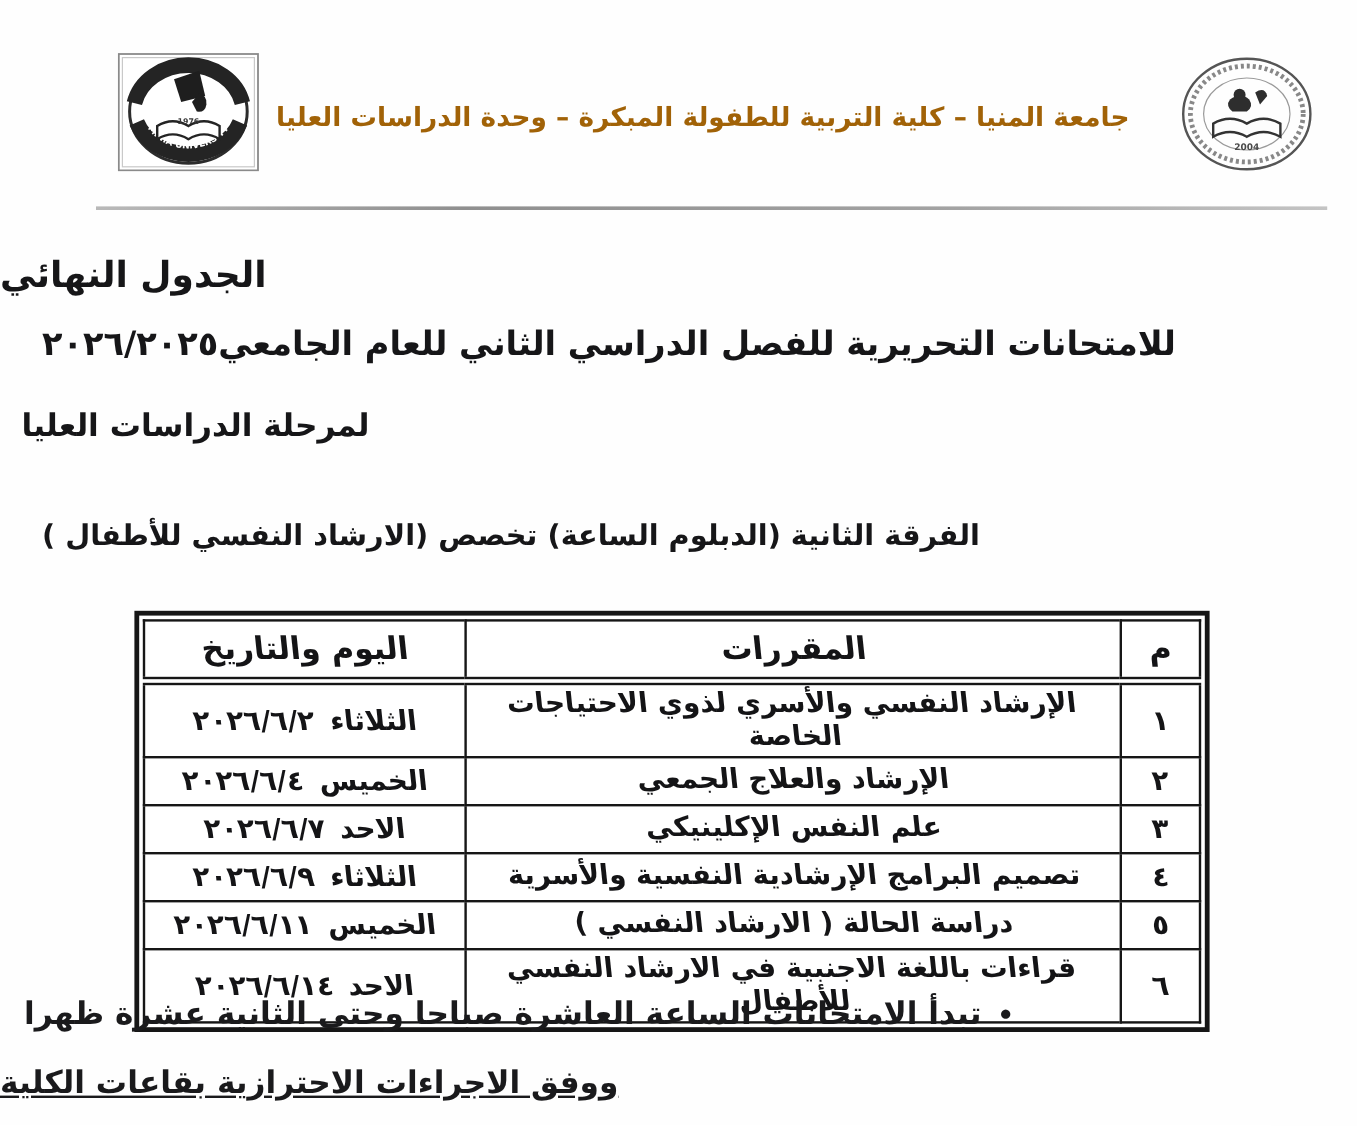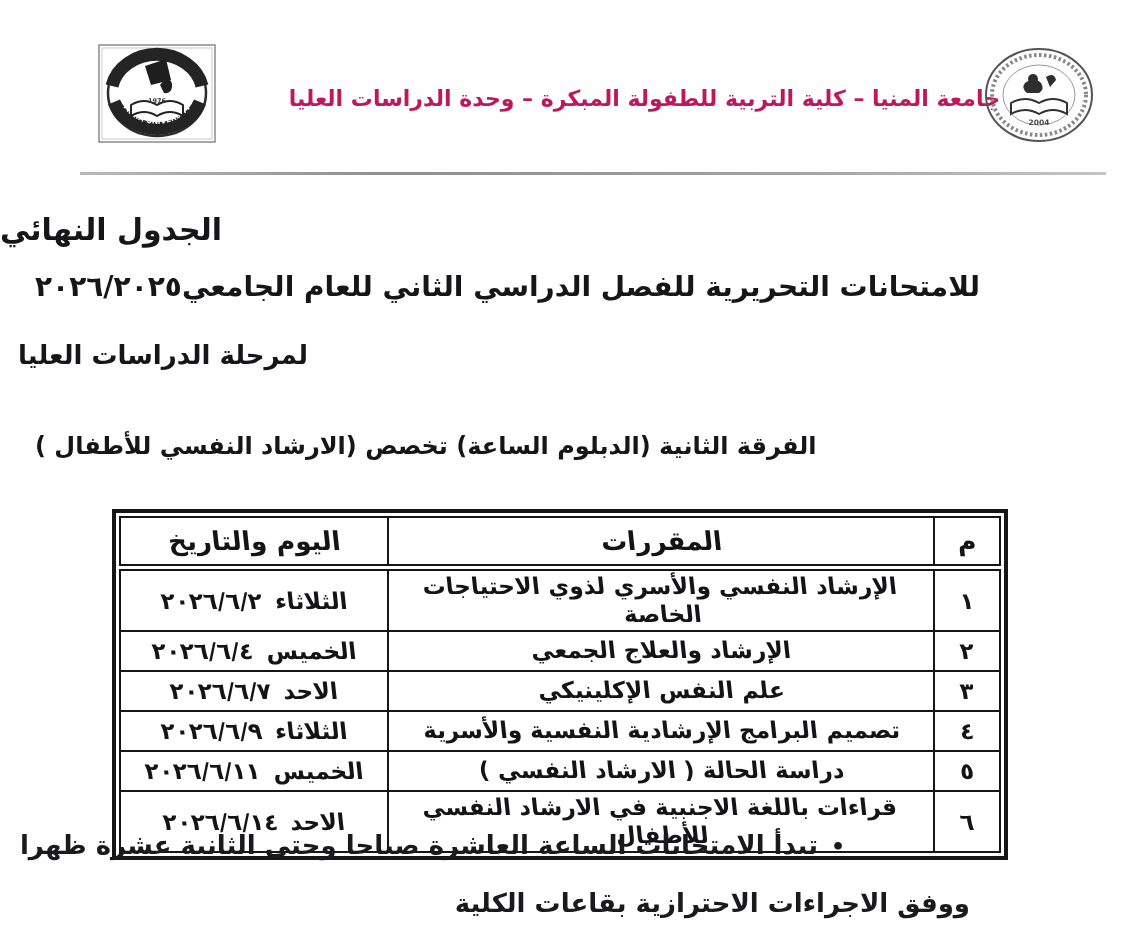--- a/index.html
+++ b/index.html
@@ -5,22 +5,22 @@
   html,body{margin:0;padding:0;background:#ffffff;}
   .page{
     position:relative;width:1131px;height:938px;background:#fefefe;overflow:hidden;
     font-family:"DejaVu Sans",sans-serif;color:#1d1d1e;direction:rtl;
   }
   
   .logo-box{position:absolute;}
   .logo-left{left:98px;top:44px;width:118px;height:99px;}
   .logo-right{left:983px;top:47px;width:113px;height:97px;text-align:center;}
   .institution-line{
-    position:absolute;top:86px;left:230px;width:770px;text-align:right;
-    font-size:22px;font-weight:700;letter-spacing:.2px;color:#be185d;
+    position:absolute;top:86px;left:230px;width:770px;text-align:left;
+    font-size:22px;font-weight:700;letter-spacing:.2px;color:#a16207;
   }
   .divider{position:absolute;top:172px;left:80px;width:1026px;height:3px;
     background:linear-gradient(90deg,#b9b9b9,#8f8f8f 30%,#a3a3a3 70%,#c4c4c4);}
   
   .t-line{position:absolute;text-align:left;font-weight:700;color:#161618;}
   .title-1{top:212px;left:0;width:975px;font-size:30px;}
   .title-2{top:270px;left:35px;width:1090px;font-size:28px;}
   .title-3{top:340px;left:0;width:960px;font-size:26px;padding-left:18px;}
   .section-line{top:432px;left:35px;width:1090px;font-size:24px;}
   
@@ -40,22 +40,22 @@
   .slant{display:inline-block;transform:skewX(6deg);}
   .date-wrap{display:flex;justify-content:center;align-items:center;gap:12px;}
   .num{direction:ltr;unicode-bidi:isolate;}
   
   .note-bullet-line{
     position:absolute;top:830px;right:286px;display:flex;align-items:center;gap:13px;
     font-size:26px;font-weight:700;color:#1a1a1c;white-space:nowrap;
   }
   .bullet-dot{font-size:22px;line-height:1;transform:translateY(2px);}
   .note-second-line{
-    position:absolute;top:888px;left:0;width:970px;text-align:right;
-    font-size:26px;font-weight:700;color:#1a1a1c;
+    position:absolute;top:888px;left:0;width:970px;text-align:left;
+    font-size:26px;font-weight:700;color:#1a1a1c;text-decoration:underline;
   }
   svg text{font-family:"DejaVu Sans",sans-serif;}
 </style>
 </head>
 <body>
 
 <div class="page">
 
   <div class="logo-box logo-left">
     <svg width="118" height="99" viewBox="0 0 118 99">

